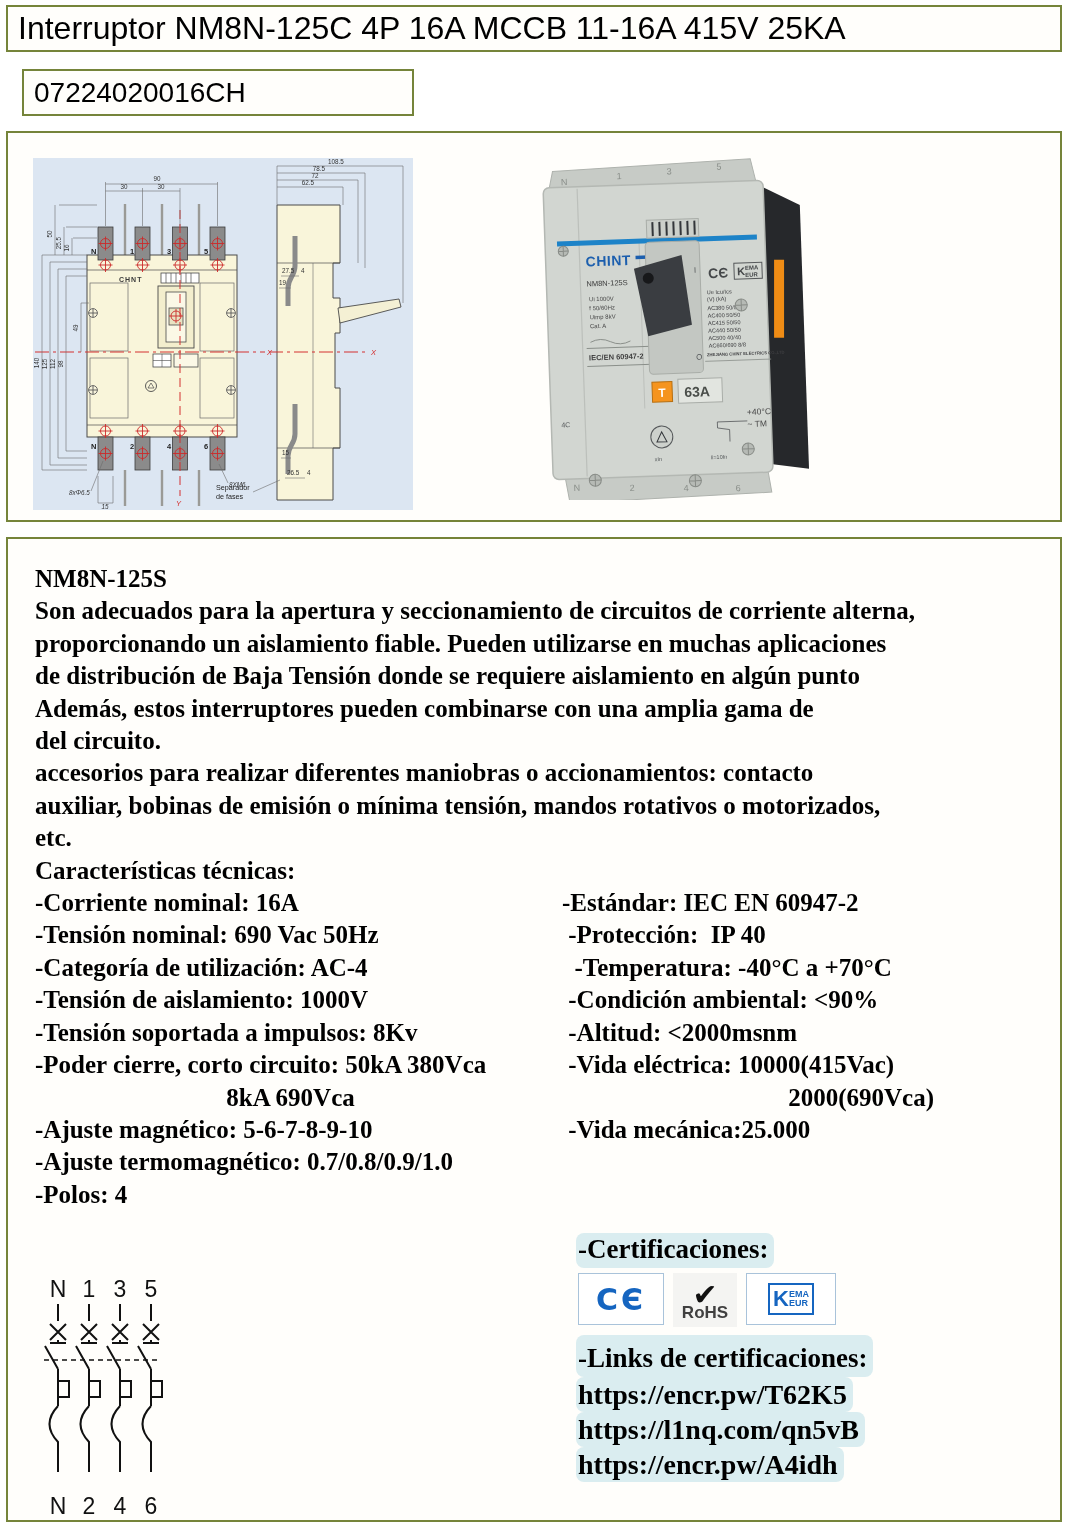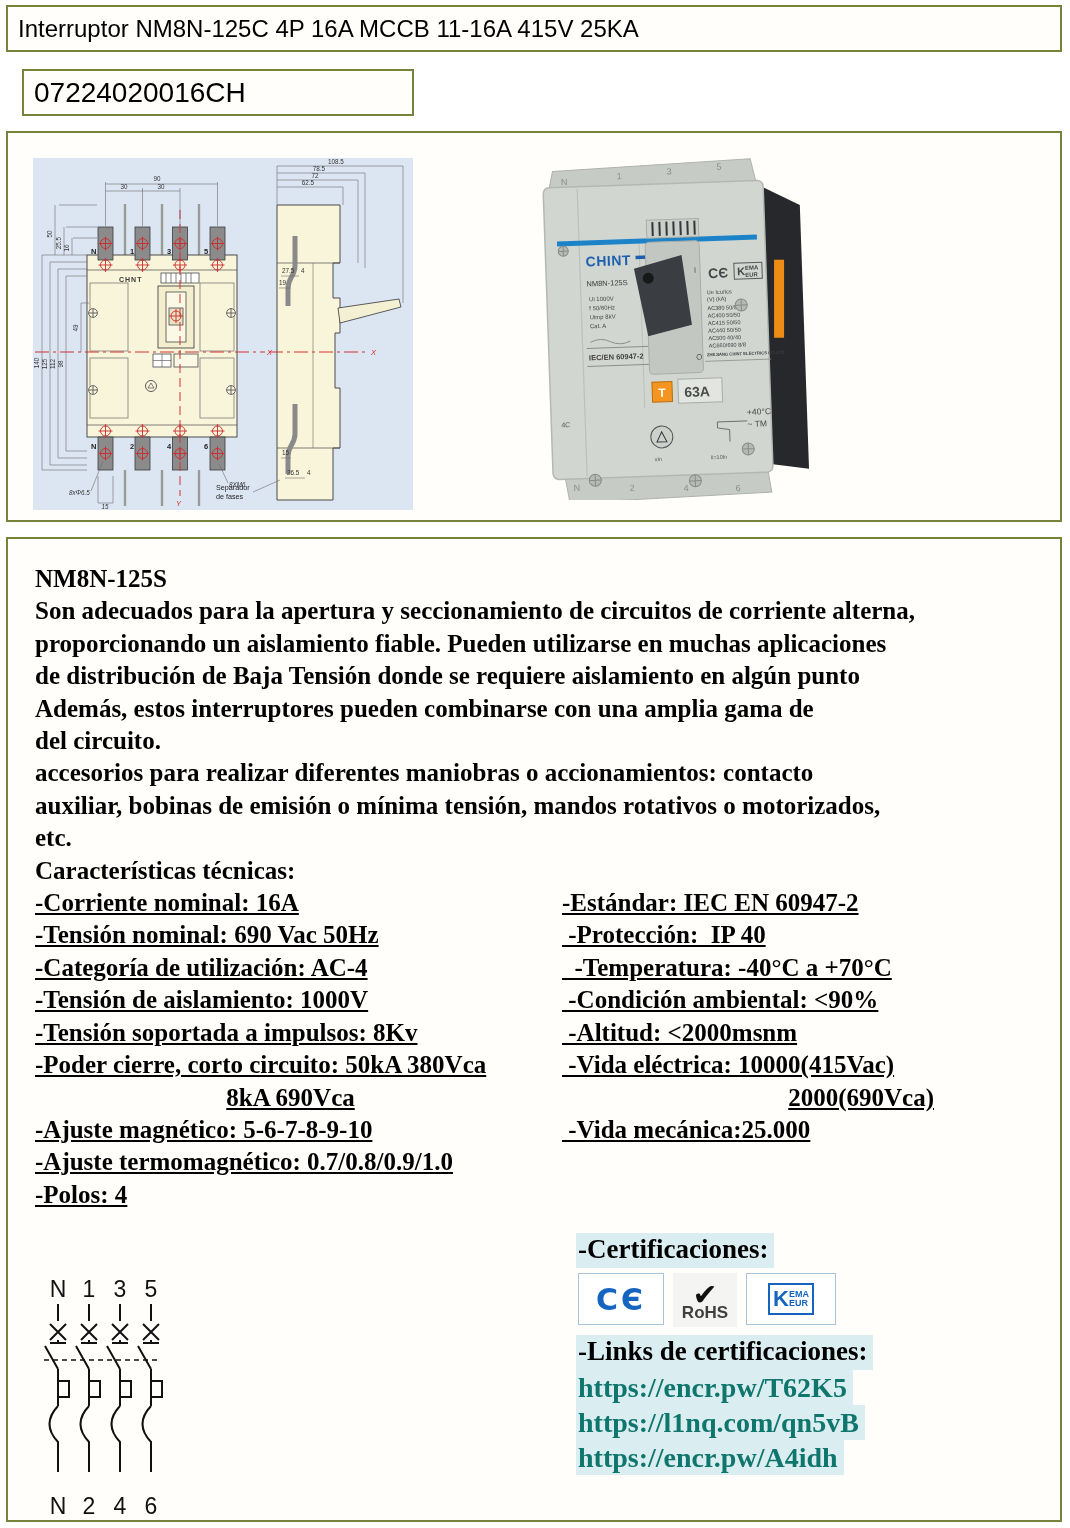--- a/index.html
+++ b/index.html
@@ -1,46 +1,46 @@
 <!DOCTYPE html>
 <html><head>
 <meta charset="utf-8">
 <style>
   html,body{margin:0;padding:0;background:#ffffff;}
   .page{position:relative;width:1070px;height:1528px;background:#ffffff;overflow:hidden;
         font-family:"Liberation Serif",serif;color:#000;}
   .obox{position:absolute;border:2px solid #75843a;background:#fffefb;box-sizing:border-box;}
   .title-box{left:6px;top:5px;width:1056px;height:47px;display:flex;align-items:center;}
-  .title-box span{font-family:"Liberation Sans",sans-serif;font-size:24px;padding-left:10px;white-space:nowrap;}
+  .title-box span{font-family:"Liberation Sans",sans-serif;font-size:32px;padding-left:10px;white-space:nowrap;}
   .code-box{left:22px;top:69px;width:392px;height:47px;display:flex;align-items:center;}
   .code-box span{font-family:"Liberation Sans",sans-serif;font-size:28px;padding-left:10px;}
   .media-box{left:6px;top:131px;width:1056px;height:391px;}
   .desc-box{left:6px;top:537px;width:1056px;height:985px;}
   .media-box svg{position:absolute;}
   svg text{font-family:"Liberation Sans",sans-serif;}
   .desc-text{position:absolute;left:27px;top:24px;font-weight:bold;font-size:25px;line-height:32.4px;width:1000px;}
   .srow{display:grid;grid-template-columns:527px 1fr;}
-  .srow span{white-space:pre;text-decoration:underline;}
+  .srow span{white-space:pre;}
   .srow.special span:first-child{text-align:center;padding-right:16px;}
   .srow.special span:last-child{text-align:right;padding-right:101px;}
   .certs{position:absolute;left:568px;top:694px;width:420px;font-weight:bold;}
-  .hl{background:#daedf0;}
+  .hl{background:#daedf0;border-radius:8px;}
   .certs .chead{font-size:27px;display:inline-block;padding:1px 6px 3px 2px;}
   .logo-row{display:flex;align-items:flex-start;gap:9px;margin:5px 0 6px 2px;height:56px;}
   .ce-box{width:84px;height:50px;border:1px solid #a9c3da;background:#fff;display:flex;align-items:center;justify-content:center;}
   .ce-box span{color:#1565c0;font-size:30px;font-family:"DejaVu Sans",sans-serif;font-weight:bold;letter-spacing:3px;}
   .rohs-box{width:64px;height:54px;background:#f4f4f2;display:flex;flex-direction:column;align-items:center;justify-content:center;line-height:1;}
   .rohs-box .chk{font-size:30px;color:#111;margin-bottom:-6px;font-family:"DejaVu Sans",sans-serif;}
   .rohs-box .rl{font-size:17px;color:#404040;font-family:"Liberation Sans",sans-serif;}
   .kema-box{width:88px;height:50px;border:1px solid #a9c3da;background:#fff;display:flex;align-items:center;justify-content:center;}
   .kema-inner{border:2px solid #1565c0;padding:1px 3px;display:flex;align-items:center;color:#1565c0;font-family:"Liberation Sans",sans-serif;}
   .kema-inner .kbig{font-size:22px;font-weight:bold;}
   .kema-inner .kcol{display:flex;flex-direction:column;font-size:9px;font-weight:bold;line-height:1.05;}
-  .links-head{font-size:27px;display:inline-block;padding:1px 6px 3px 2px;}
-  .link-line{font-size:28px;line-height:35px;color:#0f766e;display:table;padding:0 6px 0 2px;cursor:pointer;}
+  .links-head{font-size:27px;display:inline-block;padding:8px 6px 3px 2px;}
+  .link-line{font-size:28px;line-height:35px;color:#000000;display:table;padding:0 6px 0 2px;cursor:pointer;}
   .wiring{position:absolute;left:30px;top:737px;}
 </style>
 </head>
 <body>
 
 <div class="page">
 
   <div class="obox title-box">
     <span>Interruptor NM8N-125C 4P 16A MCCB 11-16A 415V 25KA</span>
   </div>

